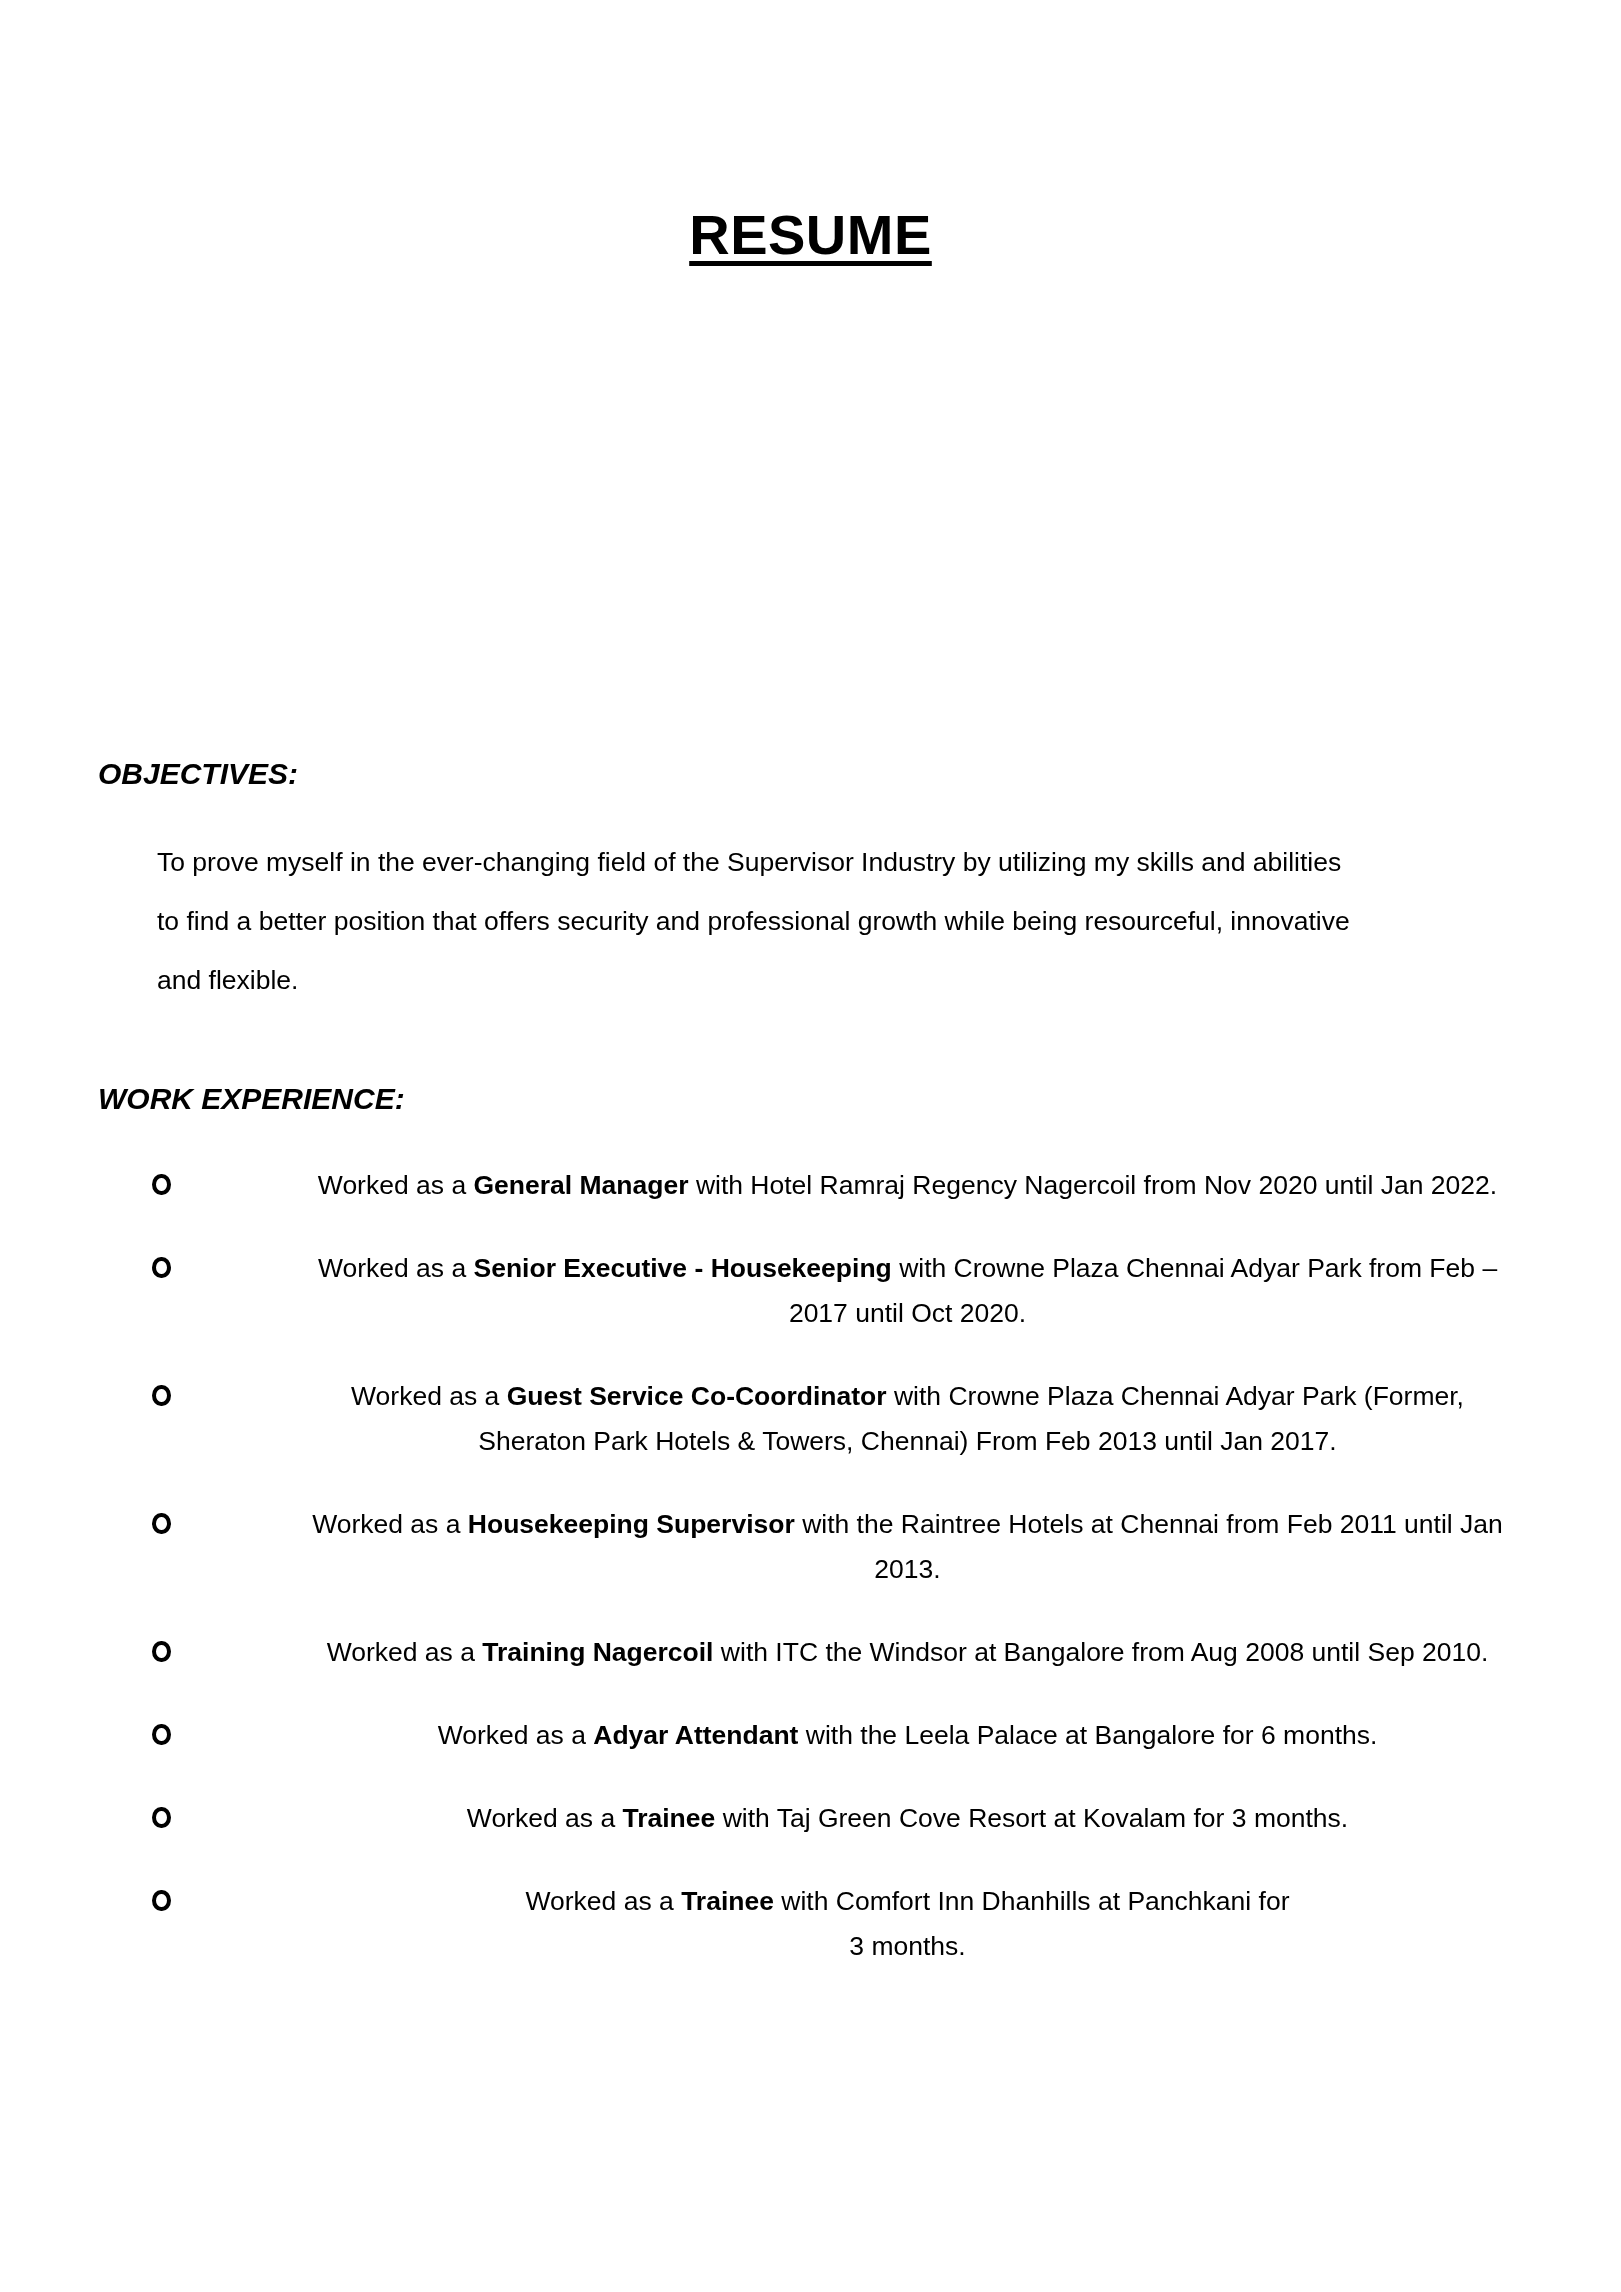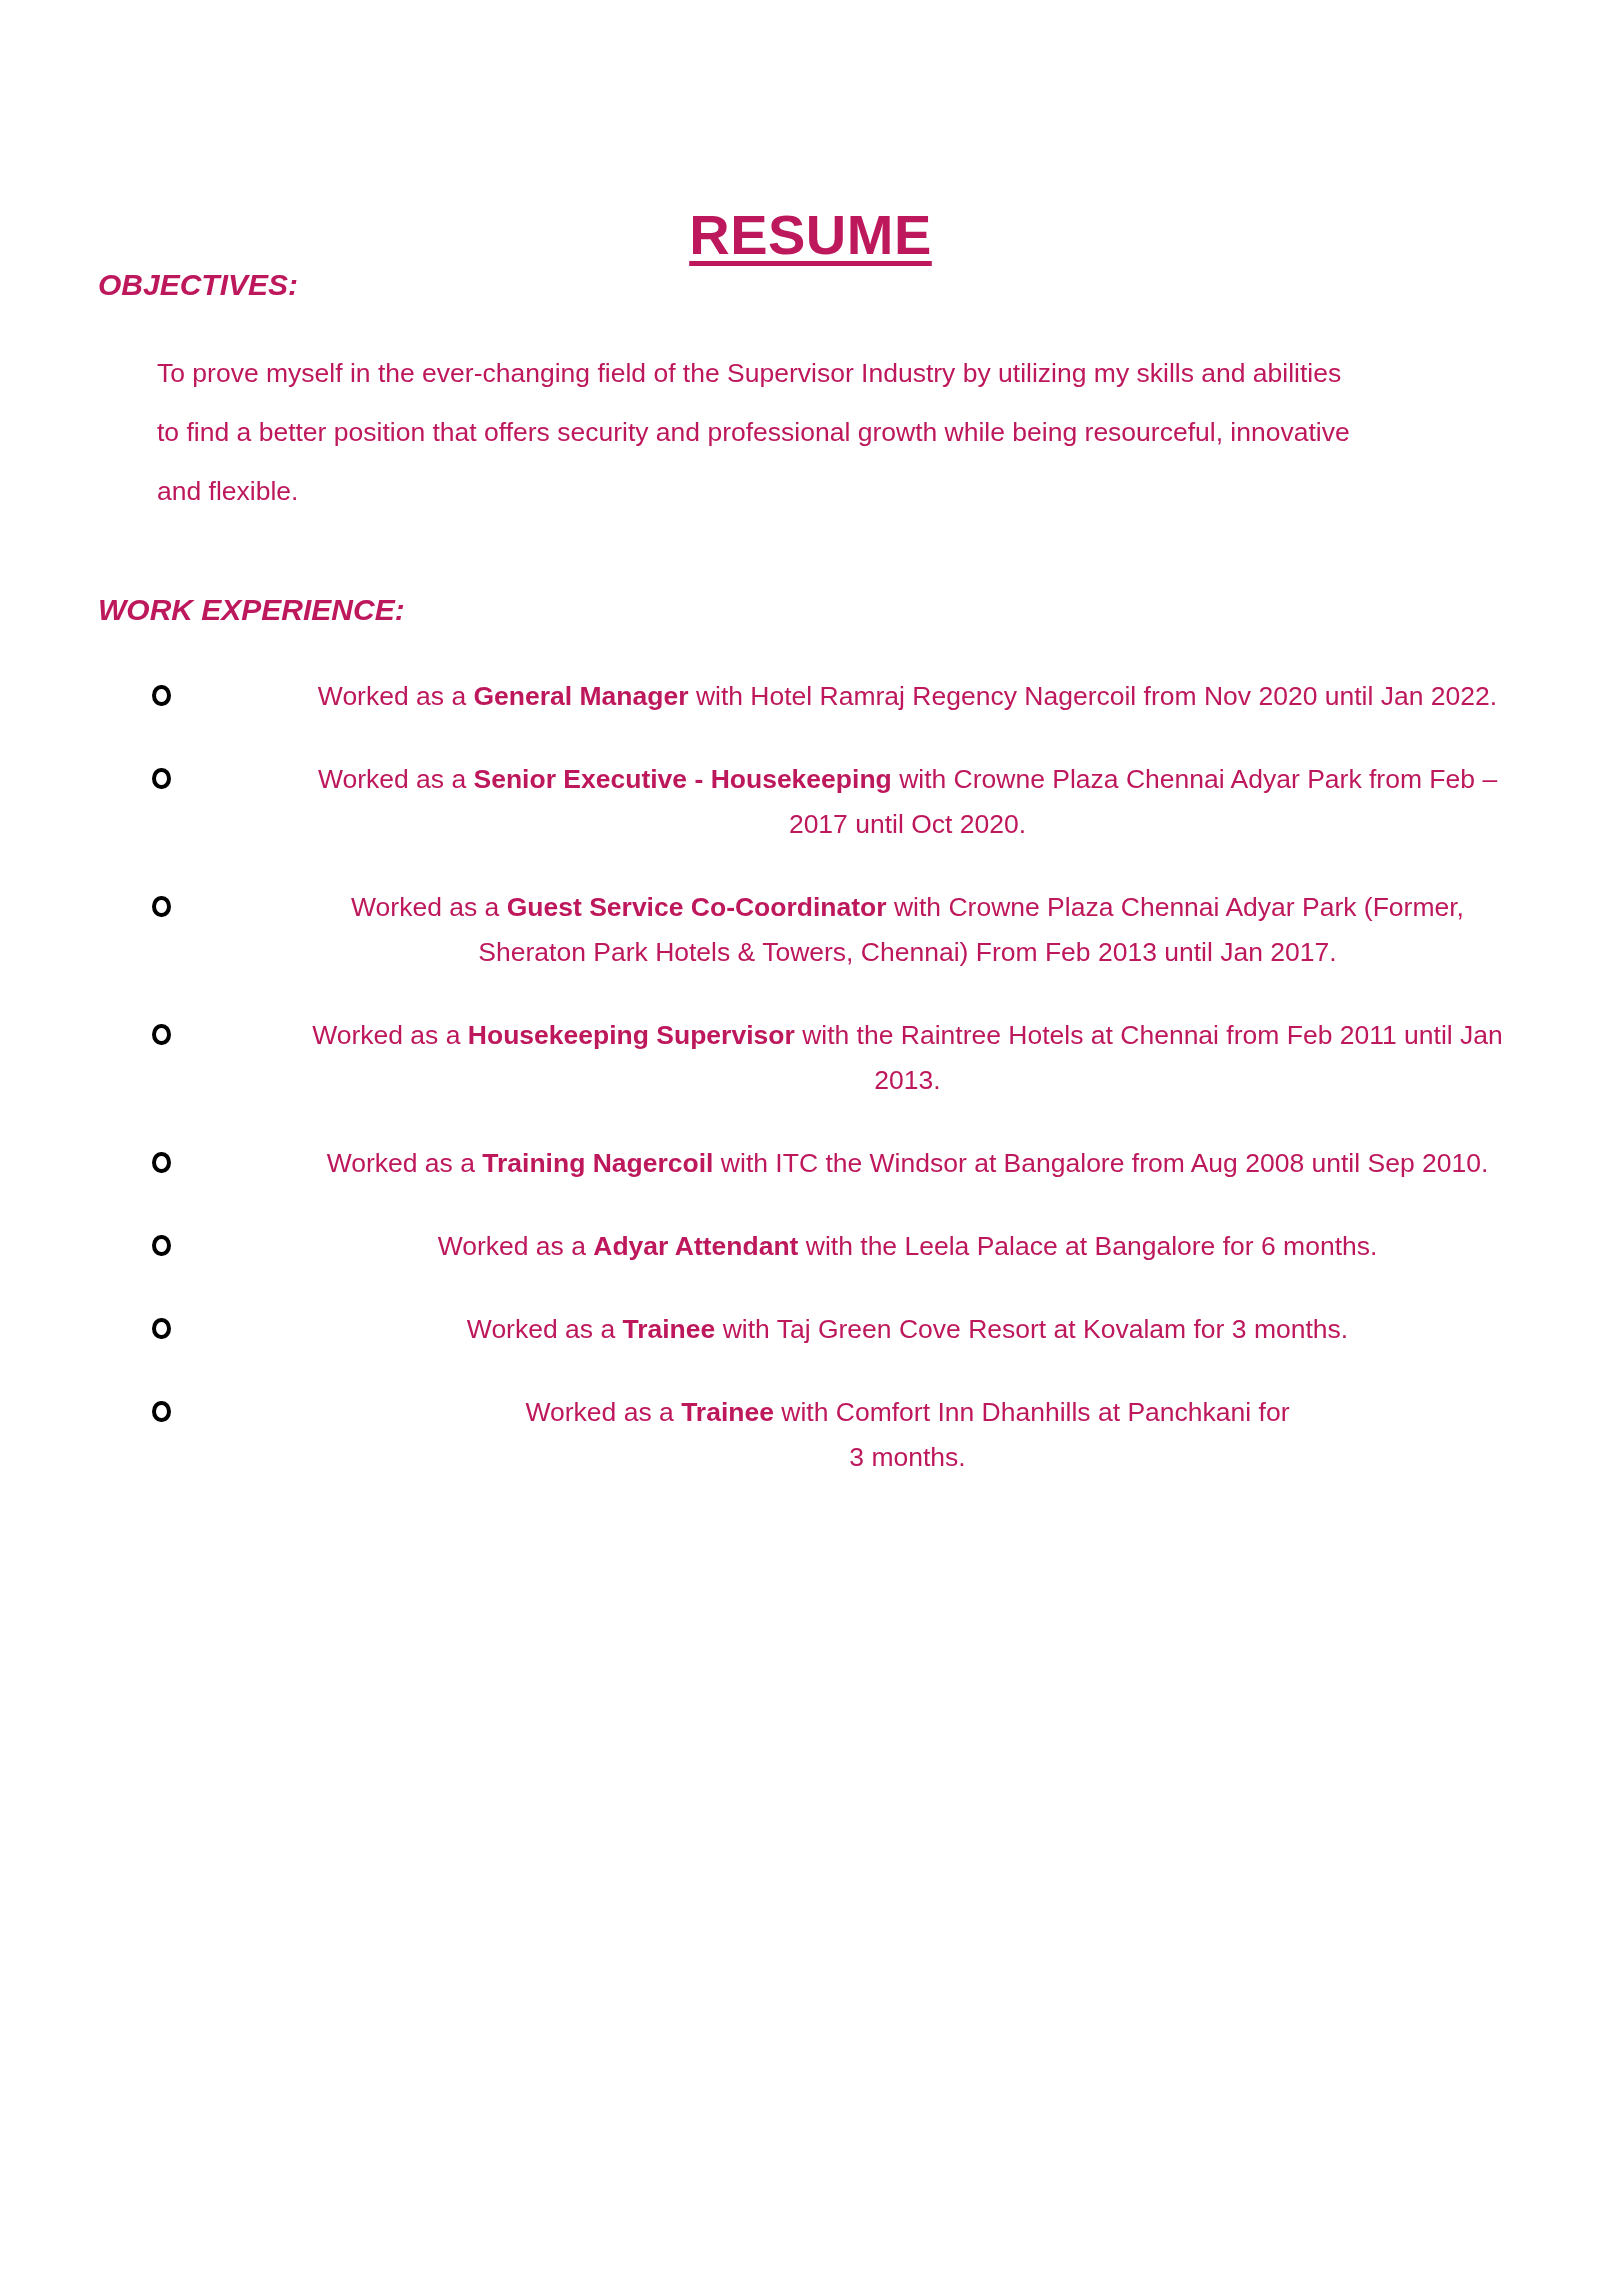--- a/index.html
+++ b/index.html
@@ -1,21 +1,21 @@
 <!DOCTYPE html>
 <html><head>
 <meta charset="utf-8">
 <style>
   html, body { margin: 0; padding: 0; background: #ffffff; }
   .page {
     position: relative;
     width: 1621px;
     height: 2293px;
     background: #ffffff;
-    color: #be185d;
+    color: #000000;
     font-family: "Liberation Sans", sans-serif;
     overflow: hidden;
   }
   .doc-title {
     margin: 202px 0 0 0;
     font-size: 56px;
     font-weight: bold;
     line-height: 65px;
     text-align: center;
     letter-spacing: 0.5px;
@@ -25,21 +25,21 @@
     text-decoration-thickness: 4.9px;
     text-underline-offset: 6.9px;
   }
   .section-heading {
     font-size: 30px;
     font-weight: bold;
     font-style: italic;
     line-height: 35px;
     margin: 0 0 0 98px;
   }
-  #objectives-heading { }
+  #objectives-heading { margin-top: 489px; }
   #work-heading { margin-top: 71px; }
   .objectives-paragraph {
     margin: 42px 0 0 157px;
     font-size: 26.5px;
   }
   .obj-line {
     line-height: 59px;
     white-space: nowrap;
   }
   .exp-list {

